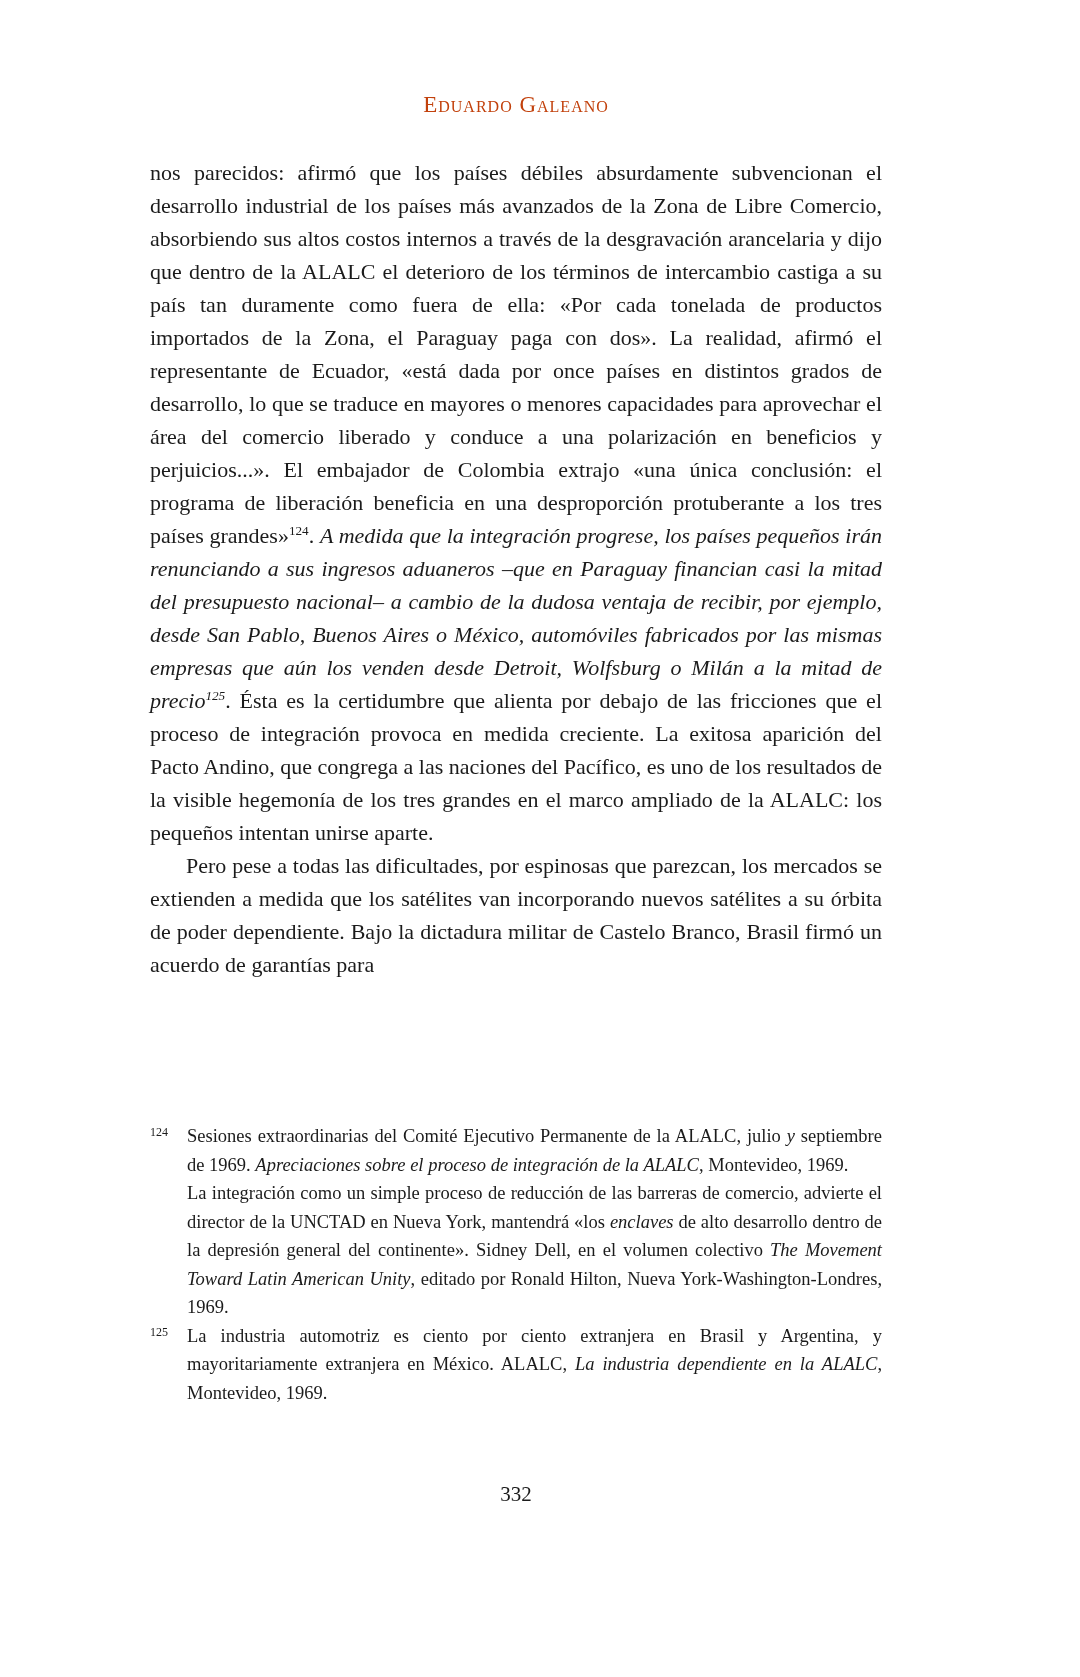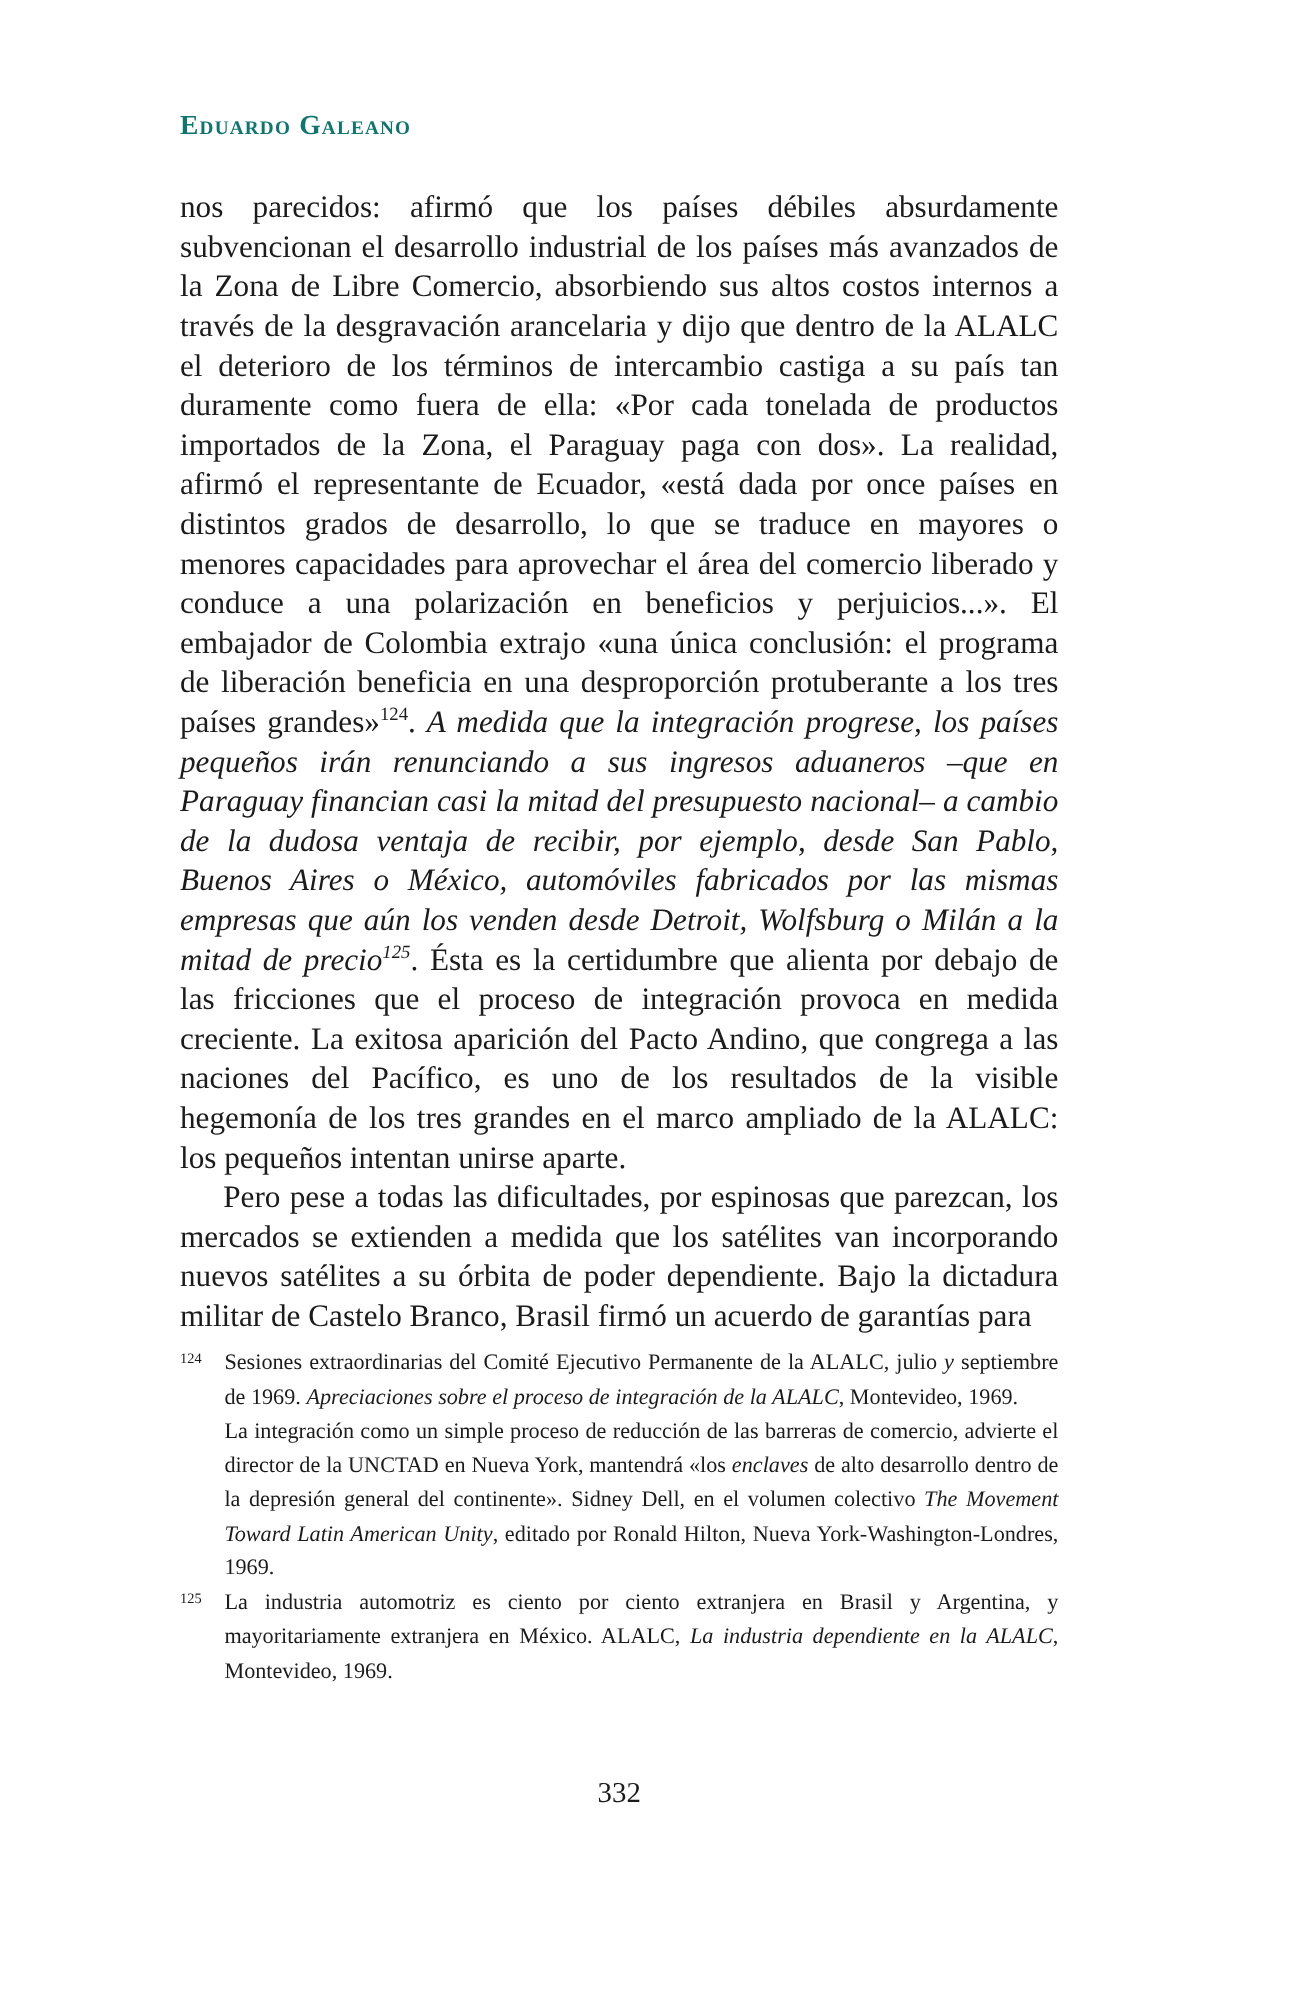--- a/index.html
+++ b/index.html
@@ -15,32 +15,32 @@
     color: #1b1b1b;
     font-family: "Liberation Serif", "DejaVu Serif", serif;
     overflow: hidden;
     margin: 0 auto;
   }
   .running-header {
     position: absolute;
     top: 92px;
     left: 150px;
     width: 732px;
+    text-align: center;
     font-variant: small-caps;
     font-size: 23px;
     letter-spacing: 1px;
-    color: #0f766e;
-    font-weight: bold;
+    color: #c2410c;
   }
   .body-text {
     position: absolute;
     top: 156px;
     left: 150px;
     width: 732px;
-    font-size: 26px;
+    font-size: 22px;
     line-height: 33px;
     text-align: justify;
   }
   .para {
     margin: 0;
     padding: 0;
   }
   .para.indented {
     text-indent: 36px;
     font-family: Liberation Serif, serif;
@@ -76,21 +76,21 @@
   .fn-para {
     margin: 0;
     padding: 0;
   }
   .page-number {
     position: absolute;
     top: 1482px;
     left: 150px;
     width: 732px;
     text-align: center;
-    font-size: 24px;
+    font-size: 21px;
   }
 </style>
 </head>
 <body>
 
 <div class="page">
 
   <div class="running-header">Eduardo Galeano</div>
 
   <div class="body-text">

